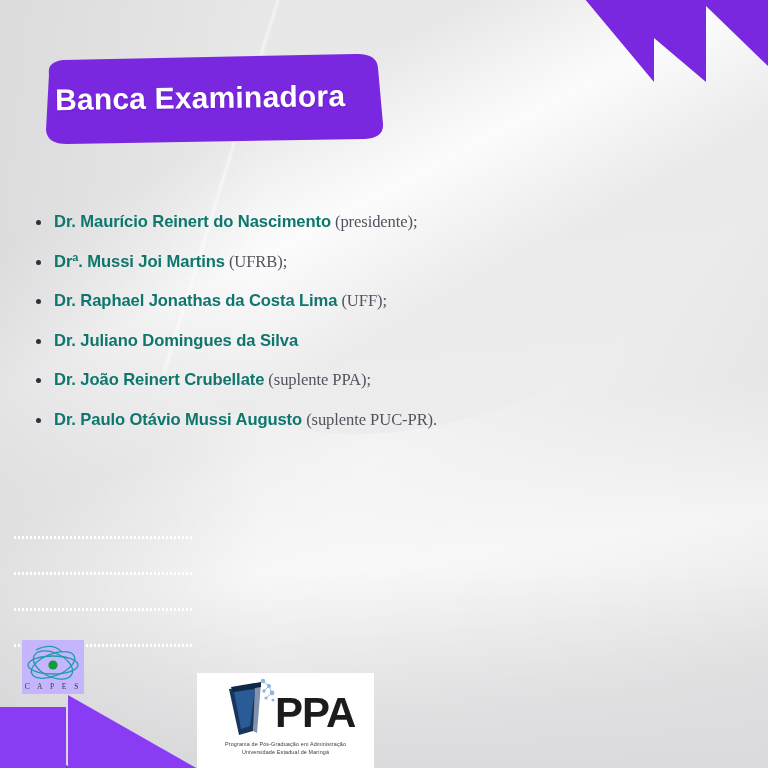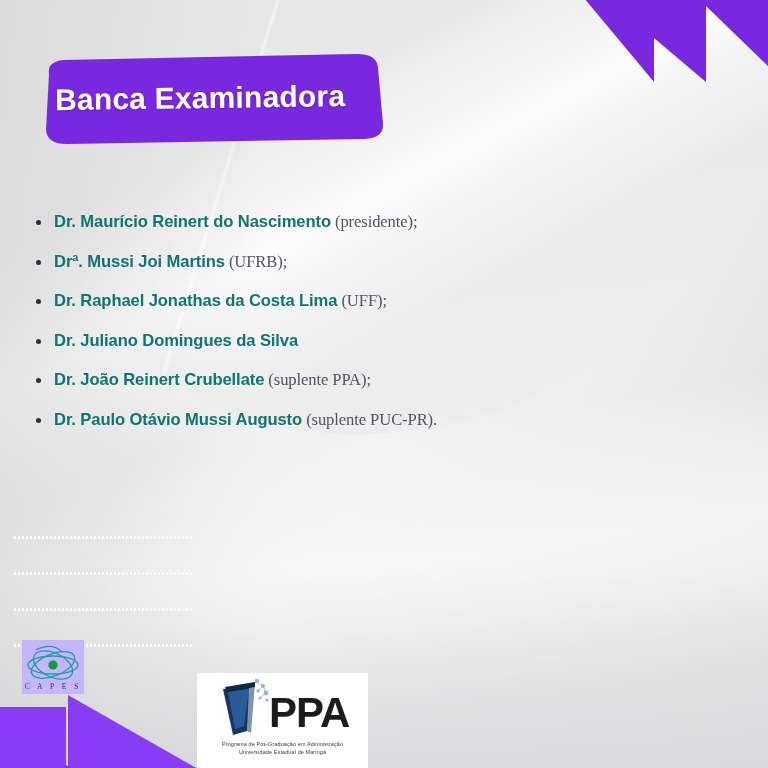--- a/index.html
+++ b/index.html
@@ -212,20 +212,21 @@
     color: #3a3a3a;
     font-family: "Liberation Serif", serif;
   }
   .ppa-logo {
     position: absolute;
     left: 197px;
     top: 673px;
     width: 171px;
     height: 95px;
     background: #ffffff;
+    padding-left: 6px;
   }
   .ppa-text {
     position: absolute;
     left: 0;
     right: 0;
     bottom: 12px;
     text-align: center;
     color: #3b3b3b;
     line-height: 1.35;
   }

